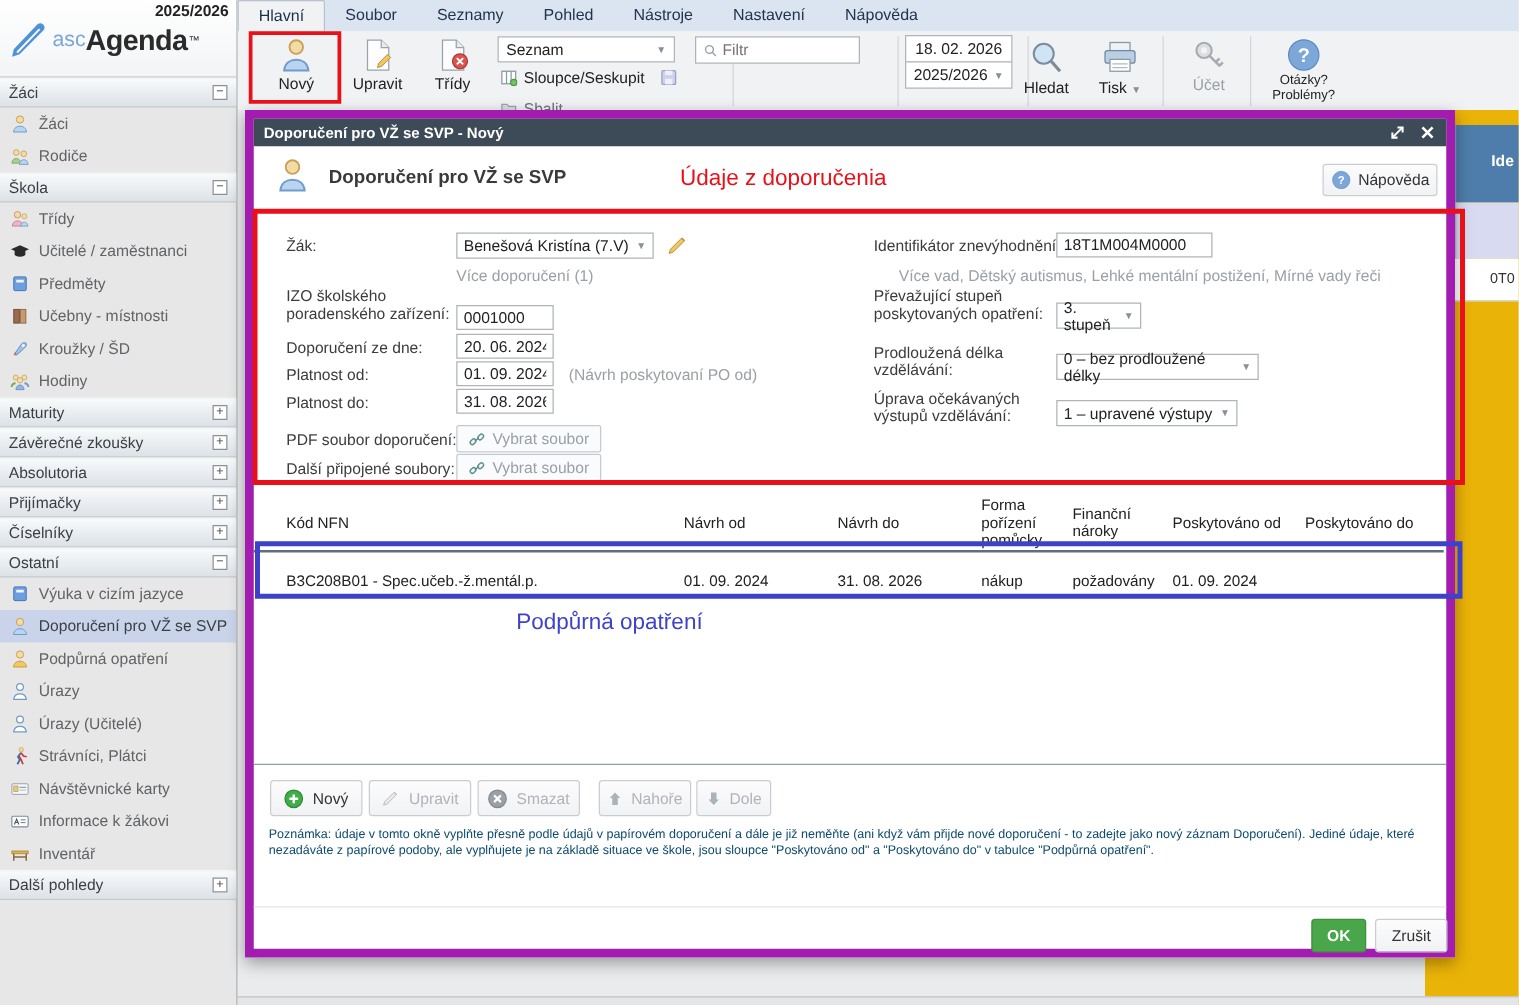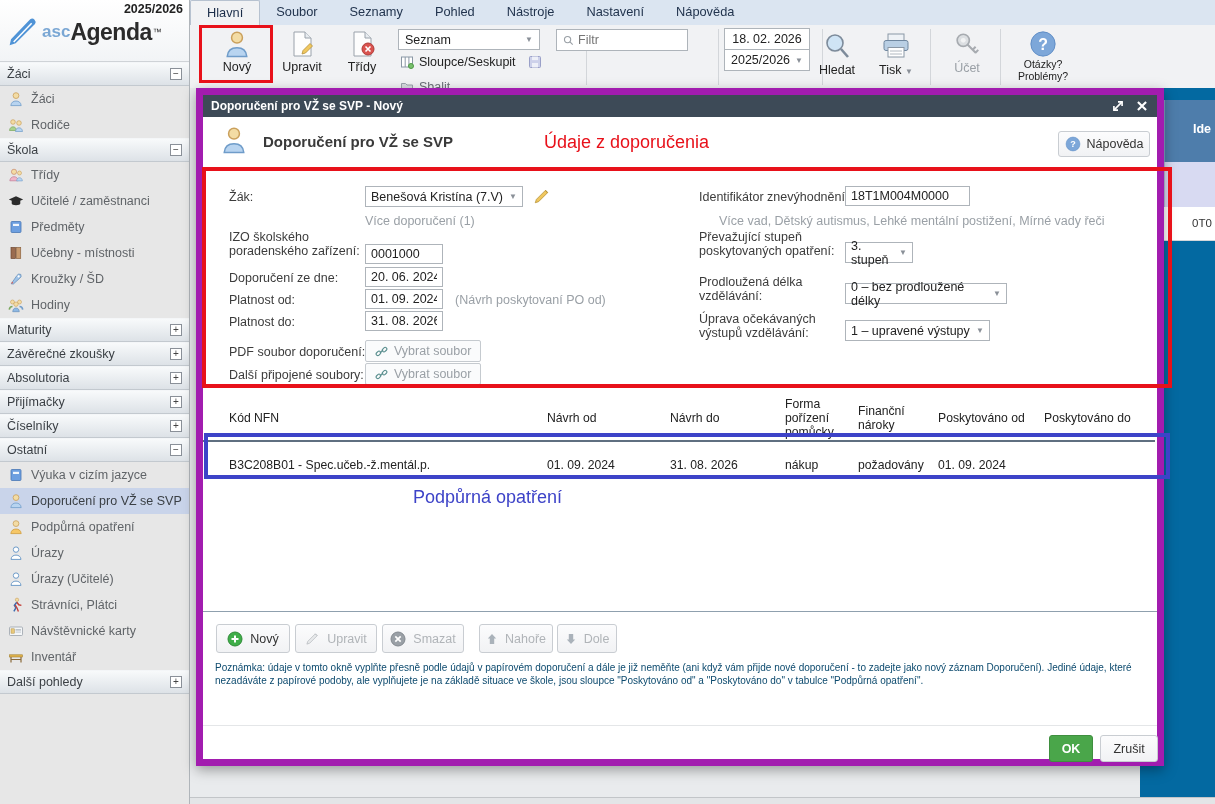--- a/index.html
+++ b/index.html
@@ -5,21 +5,21 @@
   * { margin:0; padding:0; box-sizing:border-box; }
   html,body { width:1215px; height:804px; overflow:hidden; }
   body { font-family:"Liberation Sans",sans-serif; background:#e9ebed; position:relative; font-size:12.5px; color:#333; }
   .abs { position:absolute; }
 
   
   .sidebar { position:absolute; left:0; top:0; width:190px; height:804px; background:#e7e7e7; border-right:1px solid #b0b5ba; z-index:20; }
   .logo-area { position:relative; height:62px; background:linear-gradient(#ffffff,#f2f4f6); border-bottom:1px solid #cfd3d7; }
   .logo-year { position:absolute; right:6px; top:2px; font-weight:bold; font-size:12.5px; color:#222; }
   .logo-row { position:absolute; left:6px; top:16px; display:flex; align-items:center; }
-  .logo-asc { color:#7aa7d4; font-size:17px; font-weight:bold; margin-left:2px; }
+  .logo-asc { color:#7aa7d4; font-size:17px; font-weight:normal; margin-left:2px; }
   .logo-agenda { color:#2b2b2b; font-size:23px; font-weight:bold; letter-spacing:-0.5px; }
   .logo-tm { color:#2b2b2b; font-size:9px; vertical-align:super; margin-left:1px; }
   .shdr { height:24px; background:linear-gradient(#f8fafb,#dde2e7); border-top:1px solid #f4f6f8; border-bottom:1px solid #c3c9cf; display:flex; align-items:center; justify-content:space-between; padding:0 7px; color:#3a3f44; cursor:pointer; }
   .tog { width:12px; height:12px; border:1px solid #8a9098; background:#fff; font-size:10px; line-height:10px; text-align:center; color:#444; }
   .sitem { height:26px; display:flex; align-items:center; gap:7px; padding:0 6px 0 8px; color:#606468; cursor:pointer; }
   .sitem.sel { background:#c9d4ea; color:#3a3f44; }
   .i { width:16px; height:16px; display:inline-flex; flex:none; }
   .i svg { width:100%; height:100%; }
 
   
@@ -262,20 +262,31 @@
           <rect x="3" y="5.8" width="3.4" height="4.4" fill="#e8c87a" stroke="#b09044" stroke-width=".5"></rect>
           <rect x="7.5" y="6.4" width="5.5" height="1" fill="#9aa2ab"></rect>
           <rect x="7.5" y="8.6" width="5.5" height="1" fill="#c2c8cf"></rect>
         </svg>
       </span>
       <span>Návštěvnické karty</span>
     </div>
   <div class="sitem">
       <span class="i">
         <svg viewBox="0 0 16 16">
+          <rect x="1.5" y="4" width="13" height="8.5" rx="1" fill="#fff" stroke="#7d8b9a" stroke-width=".9"></rect>
+          <path d="M3.5 10.6l1.8-4.2 1.8 4.2M4.2 9h2.2" stroke="#4a5a6a" stroke-width=".9" fill="none"></path>
+          <rect x="8.5" y="6.4" width="4" height=".9" fill="#7d8b9a"></rect>
+          <rect x="8.5" y="8.6" width="4" height=".9" fill="#7d8b9a"></rect>
+        </svg>
+      </span>
+      <span>Informace k žákovi</span>
+    </div>
+  <div class="sitem">
+      <span class="i">
+        <svg viewBox="0 0 16 16">
           <rect x="1.5" y="5.8" width="13" height="2.2" fill="#e0b34c" stroke="#a5802f" stroke-width=".6"></rect>
           <path d="M3 8v5.5M13 8v5.5M3 10.5h10" stroke="#8a6a3a" stroke-width="1.2" fill="none"></path>
         </svg>
       </span>
       <span>Inventář</span>
     </div>
 
   <div class="shdr">
       <span>Další pohledy</span>
       <span class="tog">+</span>
@@ -416,21 +427,21 @@
         <svg viewBox="0 0 30 30">
           <circle cx="15" cy="15" r="13" fill="#7da7d9" stroke="#5c8bc4"></circle>
           <text x="15" y="21" font-size="17" fill="#fff" text-anchor="middle" font-weight="bold">?</text>
         </svg>
       </span>
     <span style="line-height:1">Otázky?</span>
     <span style="line-height:1">Problémy?</span>
   </div>
 </div>
 
-<div class="under" style="left:1140px;top:88px;width:75px;height:716px;background:#0369a1">
+<div class="under" style="left:1140px;top:88px;width:75px;height:716px;background:#eab308">
   <div class="abs" style="left:14px;top:80px;width:30px;height:22px;border:1px solid #b0b6bc;background:#f2f3f5;display:flex;align-items:center;justify-content:flex-end;padding:0 4px">
       <span class="selarrow">▼</span>
     </div>
   <div class="abs" style="left:24px;top:12px;width:51px;height:62px;background:#4e7dab;color:#fff;font-weight:bold;border-left:1px solid #7ba0c4">
       <span class="abs" style="left:28px;top:22px">Ide</span>
     </div>
   <div class="abs" style="left:24px;top:74px;width:51px;height:45px;background:#d8daf2;border-left:1px solid #b8bcd8"></div>
   <div class="abs" style="left:24px;top:119px;width:51px;height:34px;background:#fff;border-bottom:1px solid #d4d7da;color:#333;font-size:11.5px">
       <span class="abs" style="left:28px;top:10px">0T0</span>
     </div>

